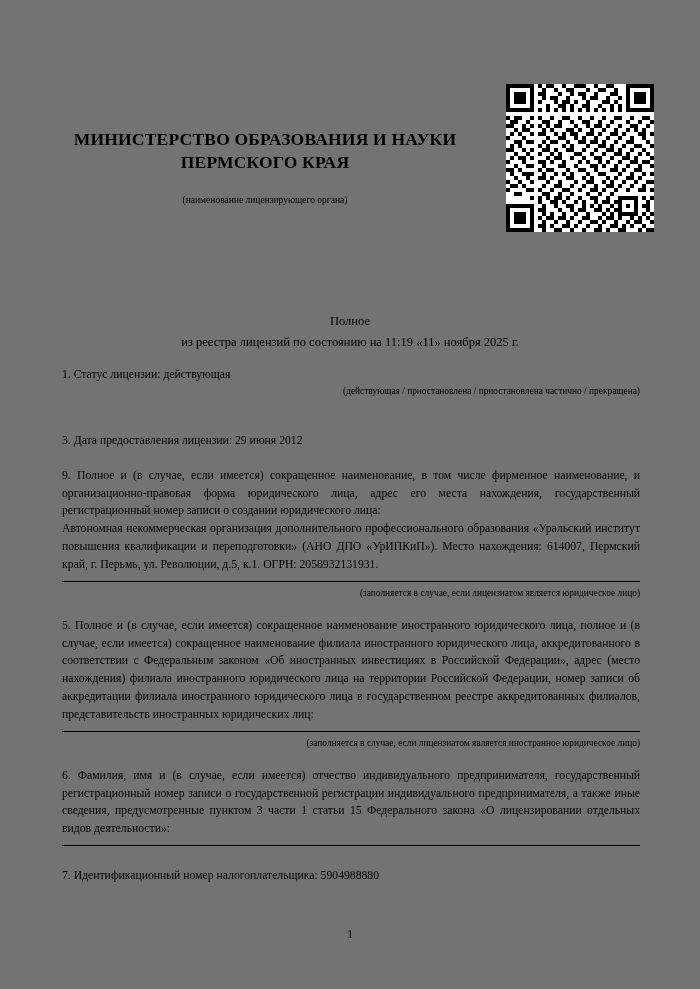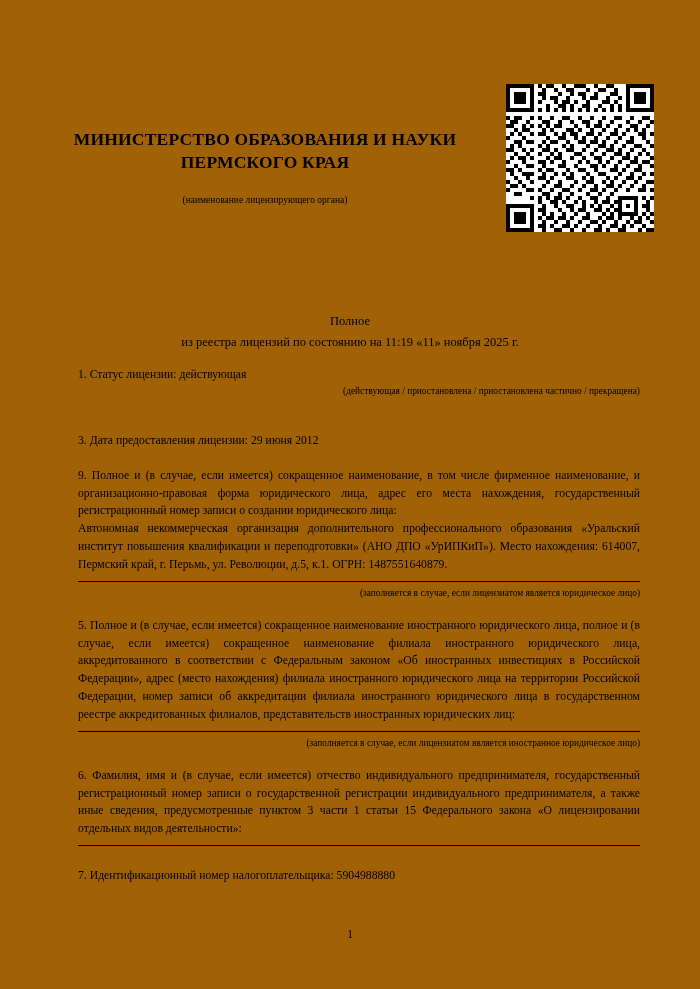--- a/index.html
+++ b/index.html
@@ -4,21 +4,21 @@
 <style>
   html, body {
     margin: 0;
     padding: 0;
     background: #ffffff;
   }
   .page {
     position: relative;
     width: 700px;
     height: 989px;
-    background: #a16207;
+    background: #737373;
     font-family: "Liberation Serif", serif;
     color: #000000;
     box-sizing: border-box;
     overflow: hidden;
   }
   .qr {
     position: absolute;
     top: 84px;
     left: 506px;
     width: 148px;
@@ -60,21 +60,20 @@
     left: 62px;
     width: 578px;
     font-size: 11.7px;
     line-height: 1.52;
   }
   .body p {
     margin: 0;
   }
   .item {
     margin-bottom: 0;
-    margin-left: 16px;
   }
   .just {
     text-align: justify;
     text-justify: inter-word;
   }
   .gap-m { height: 17px; }
   .note {
     text-align: right;
     font-size: 9.4px;
   }
@@ -527,21 +526,21 @@
     <div class="gap-m"></div>
 
     <div class="item">
       <p>3. Дата предоставления лицензии: 29 июня 2012</p>
     </div>
 
     <div class="gap-m"></div>
 
     <div class="item">
       <p class="just">9. Полное и (в случае, если имеется) сокращенное наименование, в том числе фирменное наименование, и организационно-правовая форма юридического лица, адрес его места нахождения, государственный регистрационный номер записи о создании юридического лица:</p>
-      <p class="just">Автономная некоммерческая организация дополнительного профессионального образования «Уральский институт повышения квалификации и переподготовки» (АНО ДПО «УрИПКиП»). Место нахождения: 614007, Пермский край, г. Перьмь, ул. Революции, д.5, к.1. ОГРН: 1487551640879.</p>
+      <p class="just">Автономная некоммерческая организация дополнительного профессионального образования «Уральский институт повышения квалификации и переподготовки» (АНО ДПО «УрИПКиП»). Место нахождения: 614007, Пермский край, г. Перьмь, ул. Революции, д.5, к.1. ОГРН: 2058932131931.</p>
       <hr class="rule">
       <div class="note">(заполняется в случае, если лицензиатом является юридическое лицо)</div>
     </div>
 
     <div class="gap-m"></div>
 
     <div class="item">
       <p class="just">5. Полное и (в случае, если имеется) сокращенное наименование иностранного юридического лица, полное и (в случае, если имеется) сокращенное наименование филиала иностранного юридического лица, аккредитованного в соответствии с Федеральным законом «Об иностранных инвестициях в Российской Федерации», адрес (место нахождения) филиала иностранного юридического лица на территории Российской Федерации, номер записи об аккредитации филиала иностранного юридического лица в государственном реестре аккредитованных филиалов, представительств иностранных юридических лиц:</p>
       <hr class="rule">
       <div class="note">(заполняется в случае, если лицензиатом является иностранное юридическое лицо)</div>

